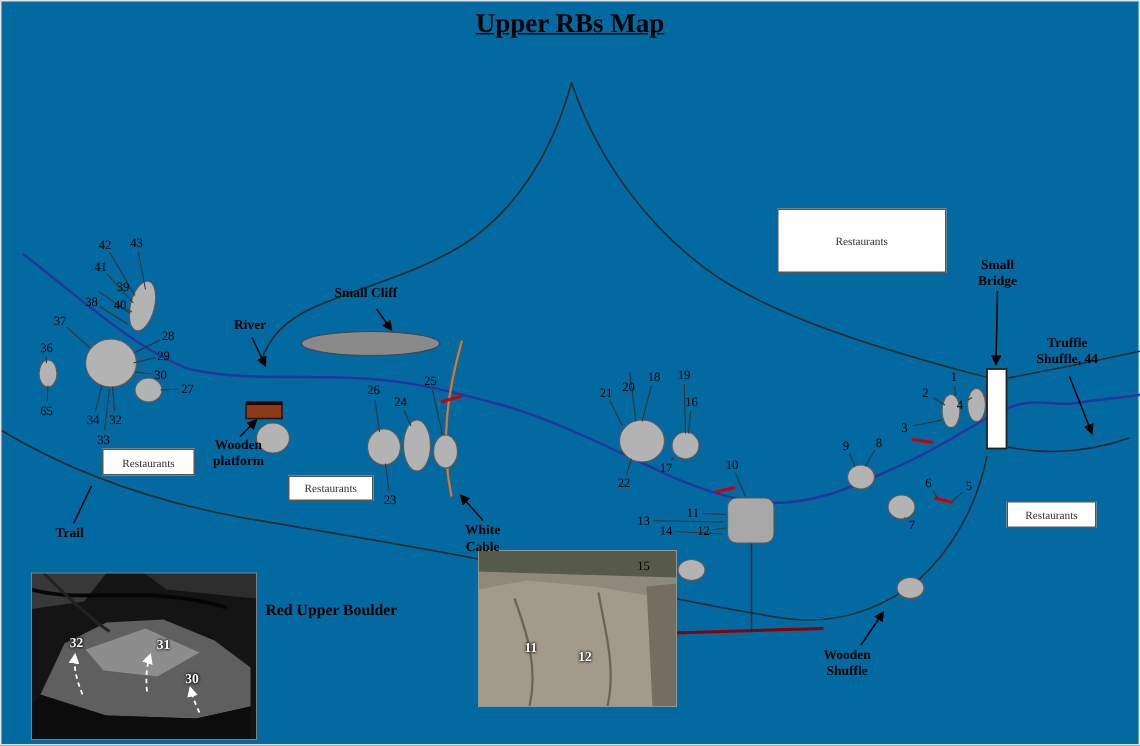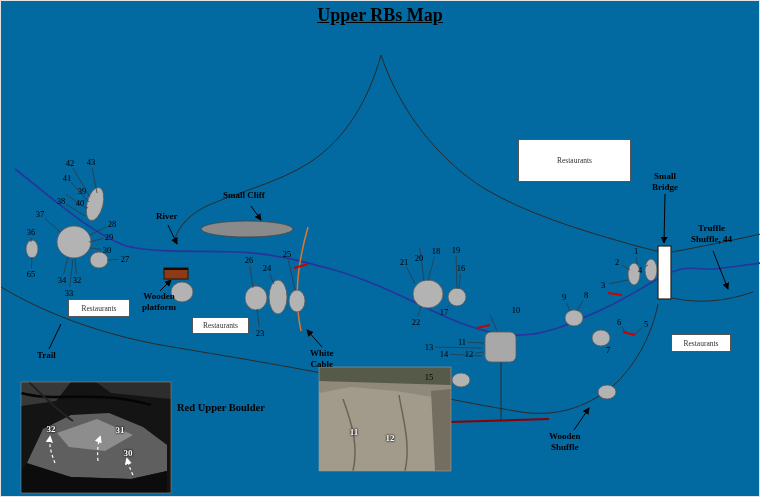--- a/index.html
+++ b/index.html
@@ -227,35 +227,35 @@
       <div class="marker" style="left: 266px; top: 267px;">24</div>
       <div class="marker" style="left: 286px; top: 253px;">25</div>
       <div class="marker" style="left: 259px; top: 332px;">23</div>
       <div class="marker" style="left: 418px; top: 241px; margin-top: 16px;">20</div>
       <div class="marker" style="left: 435px; top: 250px;">18</div>
       <div class="marker" style="left: 455px; top: 249px;">19</div>
       <div class="marker" style="left: 403px; top: 261px;">21</div>
       <div class="marker" style="left: 460px; top: 267px;">16</div>
       <div class="marker" style="left: 415px; top: 321px;">22</div>
       <div class="marker" style="left: 443px; top: 311px;">17</div>
-      <div class="marker" style="left: 515px; top: 309px;">10</div>
+      <div class="marker" style="left: 487px; top: 309px;">10</div>
       <div class="marker" style="left: 461px; top: 341px;">11</div>
       <div class="marker" style="left: 468px; top: 353px;">12</div>
       <div class="marker" style="left: 428px; top: 346px;">13</div>
       <div class="marker" style="left: 443px; top: 353px;">14</div>
       <div class="marker" style="left: 428px; top: 376px;">15</div>
       <div class="marker" style="left: 635px; top: 250px;">1</div>
       <div class="marker" style="left: 616px; top: 261px;">2</div>
       <div class="marker" style="left: 639px; top: 269px;">4</div>
       <div class="marker" style="left: 602px; top: 284px;">3</div>
       <div class="marker" style="left: 563px; top: 296px;">9</div>
       <div class="marker" style="left: 585px; top: 294px;">8</div>
       <div class="marker" style="left: 618px; top: 321px;">6</div>
       <div class="marker" style="left: 645px; top: 323px;">5</div>
       <div class="marker" style="left: 607px; top: 349px;">7</div>
       <div class="photo-num" style="left: 50px; top: 428px;">32</div>
-      <div class="photo-num" style="left: 99px; top: 429px; padding-left: 40px;">31</div>
+      <div class="photo-num" style="left: 88px; top: 429px; padding-left: 40px;">31</div>
       <div class="photo-num" style="left: 127px; top: 452px;">30</div>
       <div class="photo-num" style="left: 353px; top: 431px;">11</div>
       <div class="photo-num" style="left: 389px; top: 437px;">12</div>
     </div>
 
 </div>
 
 </body></html>

